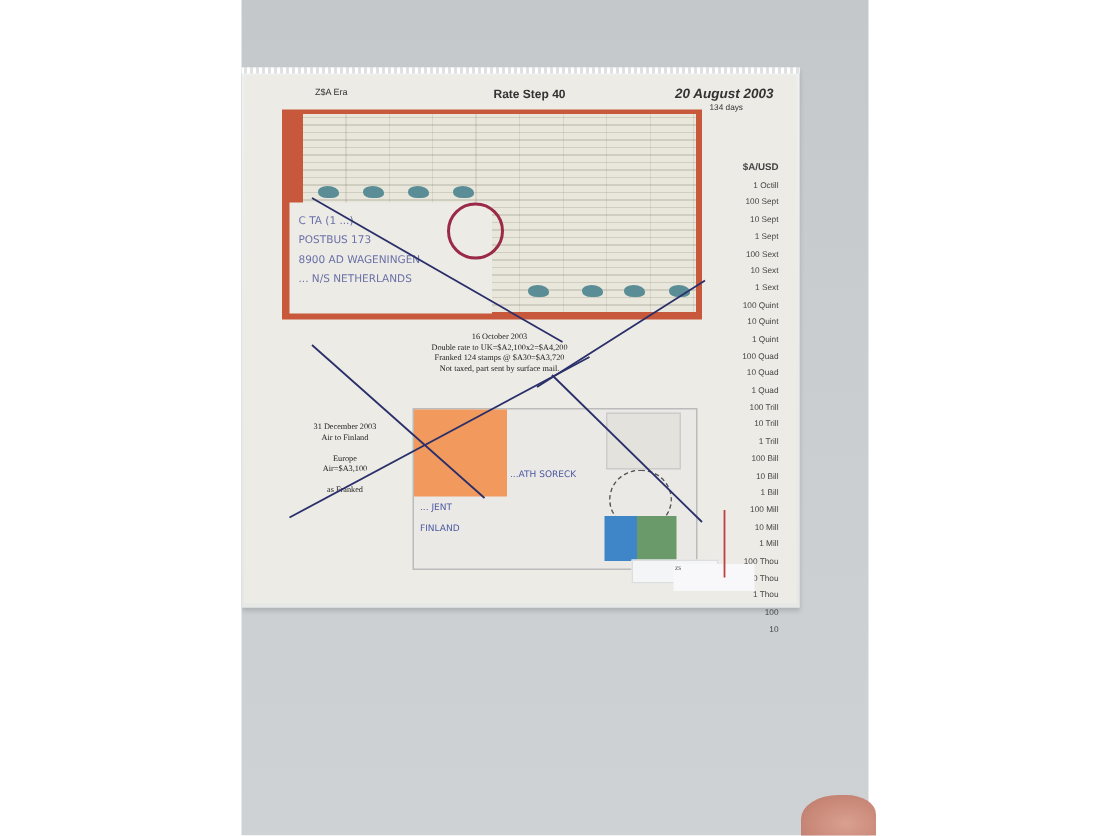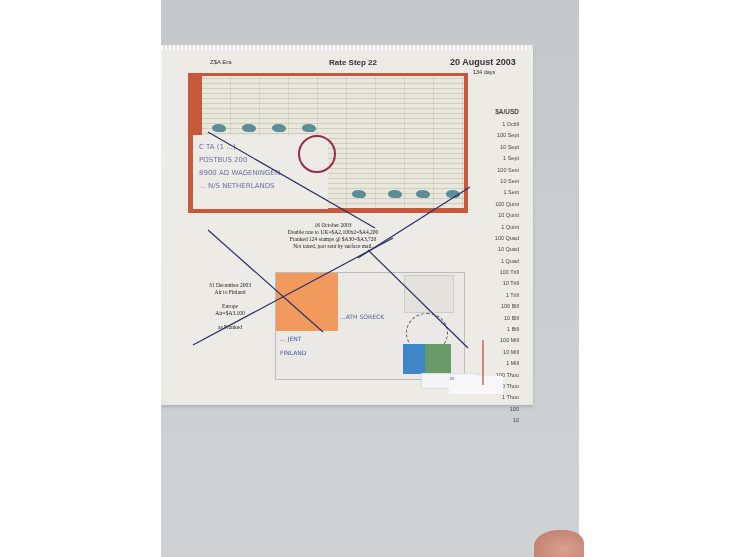--- a/index.html
+++ b/index.html
@@ -4,21 +4,21 @@
 <style>
   html,body{margin:0;padding:0;}
   body{width:740px;height:557px;position:relative;overflow:hidden;background:#ffffff;font-family:"Liberation Serif",serif;}
   .photo{position:absolute;left:161px;top:0;width:418px;height:557px;background:linear-gradient(180deg,#c4c8cb 0%,#c9cdd0 40%,#cfd2d4 100%);overflow:hidden;}
   .sleeve{position:absolute;left:0;top:45px;width:372px;height:360px;background:linear-gradient(180deg,#eef0ef 0%,#e6e8e6 100%);box-shadow:0 2px 3px rgba(0,0,0,0.15);}
   .sleeve-edge{position:absolute;left:0;top:45px;width:372px;height:4px;background:repeating-linear-gradient(90deg,#fff 0 2px,#dfe1e2 2px 4px);}
   .page{position:absolute;left:2px;top:50px;width:368px;height:352px;background:#ecebe6;}
   .hdr{position:absolute;font-family:"Liberation Sans",sans-serif;color:#333;}
   .era{left:47px;top:9px;font-size:6px;}
   .rate{left:166px;top:8px;font-size:8px;font-weight:bold;}
-  .date{left:287px;top:7px;font-size:9px;font-weight:bold;}
+  .date{left:287px;top:7px;font-size:9px;font-weight:bold;font-style:italic;}
   .days{left:310px;top:19px;font-size:5.5px;}
   .scale{position:absolute;left:310px;top:58px;width:46px;font-family:"Liberation Sans",sans-serif;font-size:5.5px;color:#444;text-align:right;}
   .scale .h{font-weight:bold;font-size:6.5px;margin-bottom:4px;}
   .scale div.v{height:11.4px;line-height:11.4px;}
   .env1{position:absolute;left:25px;top:23px;width:280px;height:140px;background:#c8583c;}
   .env1-stamps{position:absolute;left:14px;top:3px;width:262px;height:132px;background:repeating-linear-gradient(90deg,#e9e7dc 0 28px,#d8d5c8 28px 29px);}
   .env1-stamps::before{content:"";position:absolute;inset:0;background:repeating-linear-gradient(0deg,transparent 0 4px,rgba(90,90,70,0.18) 4px 5px);}
   .bird{position:absolute;width:14px;height:8px;background:#5a8d95;border-radius:50% 60% 40% 50%;}
   .addr{position:absolute;left:5px;top:62px;width:135px;height:74px;background:#ecebe5;font-family:"DejaVu Sans",sans-serif;font-size:7px;color:#6a70a8;line-height:13px;padding:6px 6px;box-sizing:border-box;}
   .pm{position:absolute;left:110px;top:62px;width:34px;height:34px;border:2px solid #9a2a48;border-radius:50%;}
@@ -35,21 +35,21 @@
   .finger{position:absolute;left:534px;top:530px;width:50px;height:32px;background:radial-gradient(ellipse at 60% 60%,#d9a090 0%,#c98878 60%,#b77a6c 100%);border-radius:50% 40% 0 0;}
 </style>
 </head>
 <body>
 
 <div class="photo">
   <div class="sleeve"></div>
   <div class="sleeve-edge"></div>
   <div class="page">
     <div class="hdr era">Z$A Era</div>
-    <div class="hdr rate">Rate Step 22</div>
+    <div class="hdr rate">Rate Step 40</div>
     <div class="hdr date">20 August 2003</div>
     <div class="hdr days">134 days</div>
 
     <div class="scale">
       <div class="h">$A/USD</div>
       <div class="v">1 Octill</div>
       <div class="v">100 Sept</div>
       <div class="v">10 Sept</div>
       <div class="v">1 Sept</div>
       <div class="v">100 Sext</div>
@@ -83,21 +83,21 @@
         <div class="bird" style="left:40px;top:48px"></div>
         <div class="bird" style="left:70px;top:48px"></div>
         <div class="bird" style="left:100px;top:48px"></div>
         <div class="bird" style="left:150px;top:114px"></div>
         <div class="bird" style="left:186px;top:114px"></div>
         <div class="bird" style="left:214px;top:114px"></div>
         <div class="bird" style="left:244px;top:114px"></div>
       </div>
       <div class="addr">
         <div>C TA (1 ...)</div>
-        <div>POSTBUS 200</div>
+        <div>POSTBUS 173</div>
         <div>8900 AD WAGENINGEN</div>
         <div>...  N/S  NETHERLANDS</div>
       </div>
       <div class="pm"></div>
     </div>
 
     <div class="note" style="left:80px;top:172px;width:180px;">
       <div>16 October 2003</div>
       <div>Double rate to UK=$A2,100x2=$A4,200</div>
       <div>Franked 124 stamps @ $A30=$A3,720</div>

